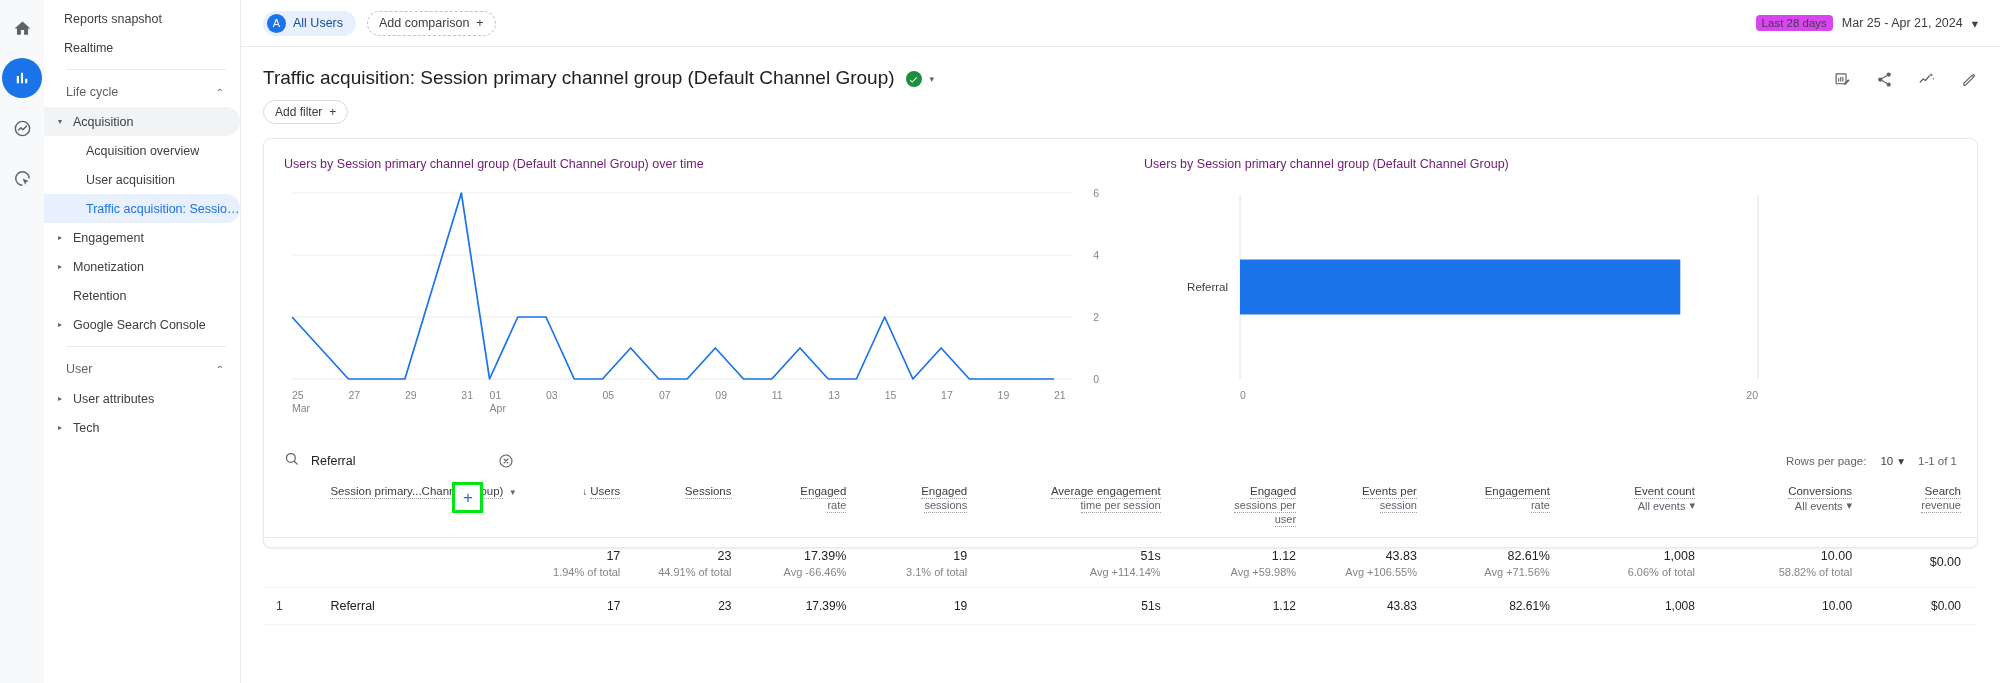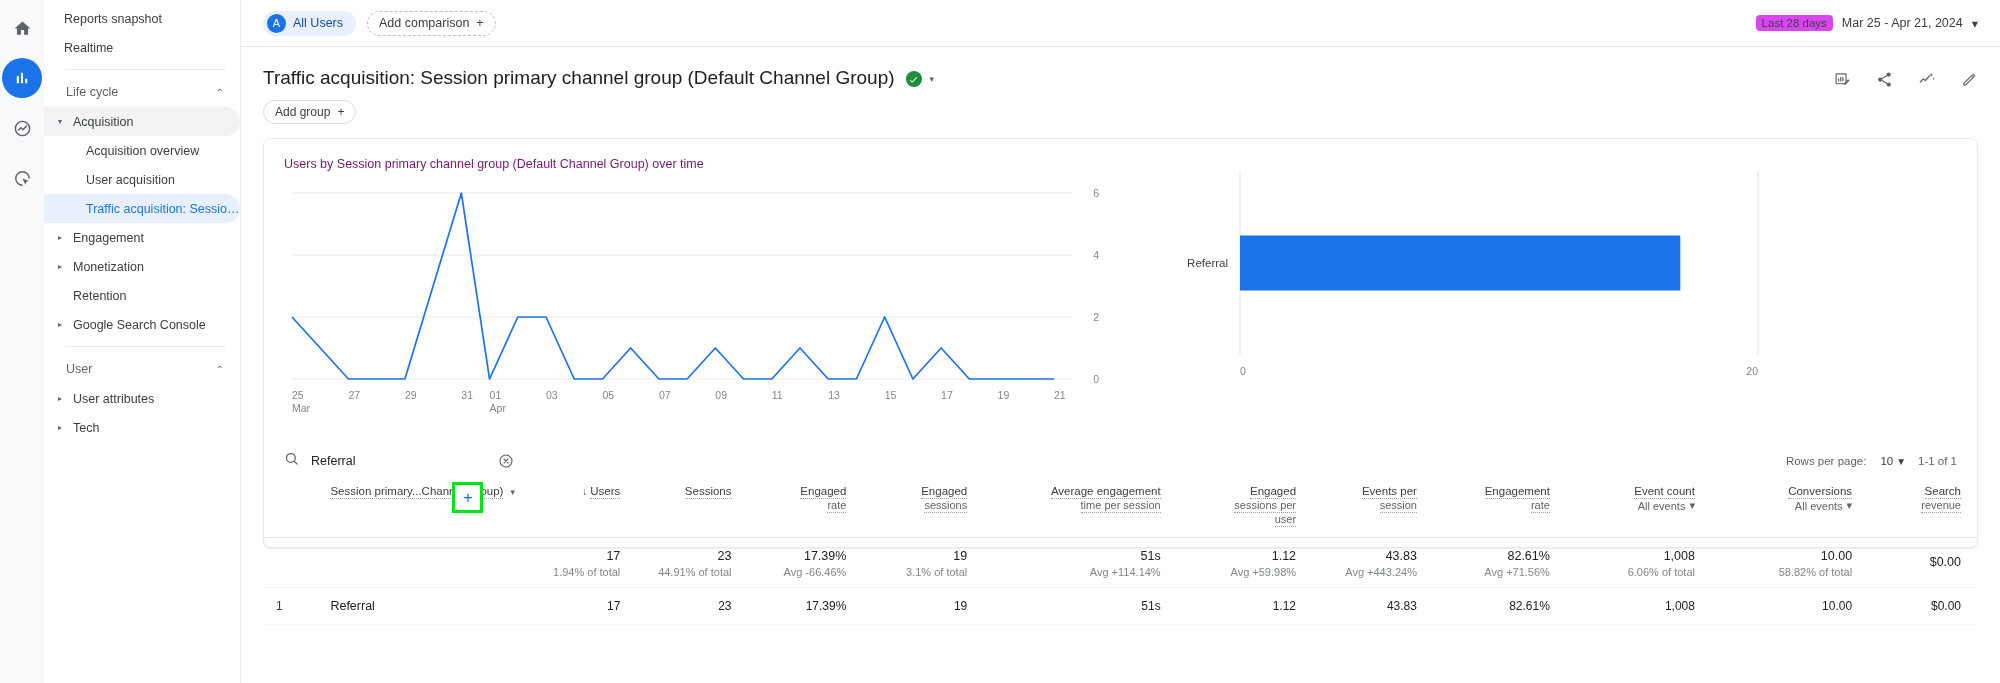--- a/index.html
+++ b/index.html
@@ -311,21 +311,21 @@
         <span class="ticon">
           <svg width="17" height="17" viewBox="0 0 24 24" fill="none" stroke="#5f6368" stroke-width="1.7">
               <path d="M4 17.5V20h2.5L17.8 8.7l-2.5-2.5z" stroke-linejoin="round"></path>
               <path d="M19.5 7l-2.5-2.5" stroke-linecap="round"></path>
             </svg>
         </span>
       </div>
     </div>
 
     <div class="addfilter">
-      <span>Add group</span>
+      <span>Add filter</span>
       <span>+</span>
     </div>
 
     
     <div class="card">
 
       <div class="charts">
 
         <div class="chart-pane left">
           <div class="chart-title">Users by Session primary channel group (Default Channel Group) over time</div>
@@ -353,20 +353,21 @@
               <text x="487.77777777777777" y="218" class="axis-lbl" text-anchor="start">11</text>
               <text x="544.2222222222223" y="218" class="axis-lbl" text-anchor="start">13</text>
               <text x="600.6666666666666" y="218" class="axis-lbl" text-anchor="start">15</text>
               <text x="657.1111111111111" y="218" class="axis-lbl" text-anchor="start">17</text>
               <text x="713.5555555555555" y="218" class="axis-lbl" text-anchor="start">19</text>
               <text x="770" y="218" class="axis-lbl" text-anchor="start">21</text>
             </svg>
         </div>
 
         <div class="chart-pane right">
+          <div class="chart-title">Users by Session primary channel group (Default Channel Group)</div>
           <svg class="plot" id="barplot" width="660" height="250" viewBox="0 0 660 250">
               <line x1="96" y1="14" x2="96" y2="198" stroke="#e0e0e0" stroke-width="1"></line>
               <line x1="614" y1="14" x2="614" y2="198" stroke="#e0e0e0" stroke-width="1"></line>
               <rect x="96" y="78.5" width="440.3" height="55" class="bar"></rect>
               <text x="84" y="110" class="cat-lbl">Referral</text>
               <text x="96" y="218" class="axis-lbl" text-anchor="start">0</text>
               <text x="614" y="218" class="axis-lbl" text-anchor="end">20</text>
             </svg>
         </div>
       </div>
@@ -499,21 +500,21 @@
             <td class="cell-metric">
               <span class="big">51s</span>
               <span class="sub">Avg +114.14%</span>
             </td>
             <td class="cell-metric">
               <span class="big">1.12</span>
               <span class="sub">Avg +59.98%</span>
             </td>
             <td class="cell-metric">
               <span class="big">43.83</span>
-              <span class="sub">Avg +443.24%</span>
+              <span class="sub">Avg +106.55%</span>
             </td>
             <td class="cell-metric">
               <span class="big">82.61%</span>
               <span class="sub">Avg +71.56%</span>
             </td>
             <td class="cell-metric">
               <span class="big">1,008</span>
               <span class="sub">6.06% of total</span>
             </td>
             <td class="cell-metric">

